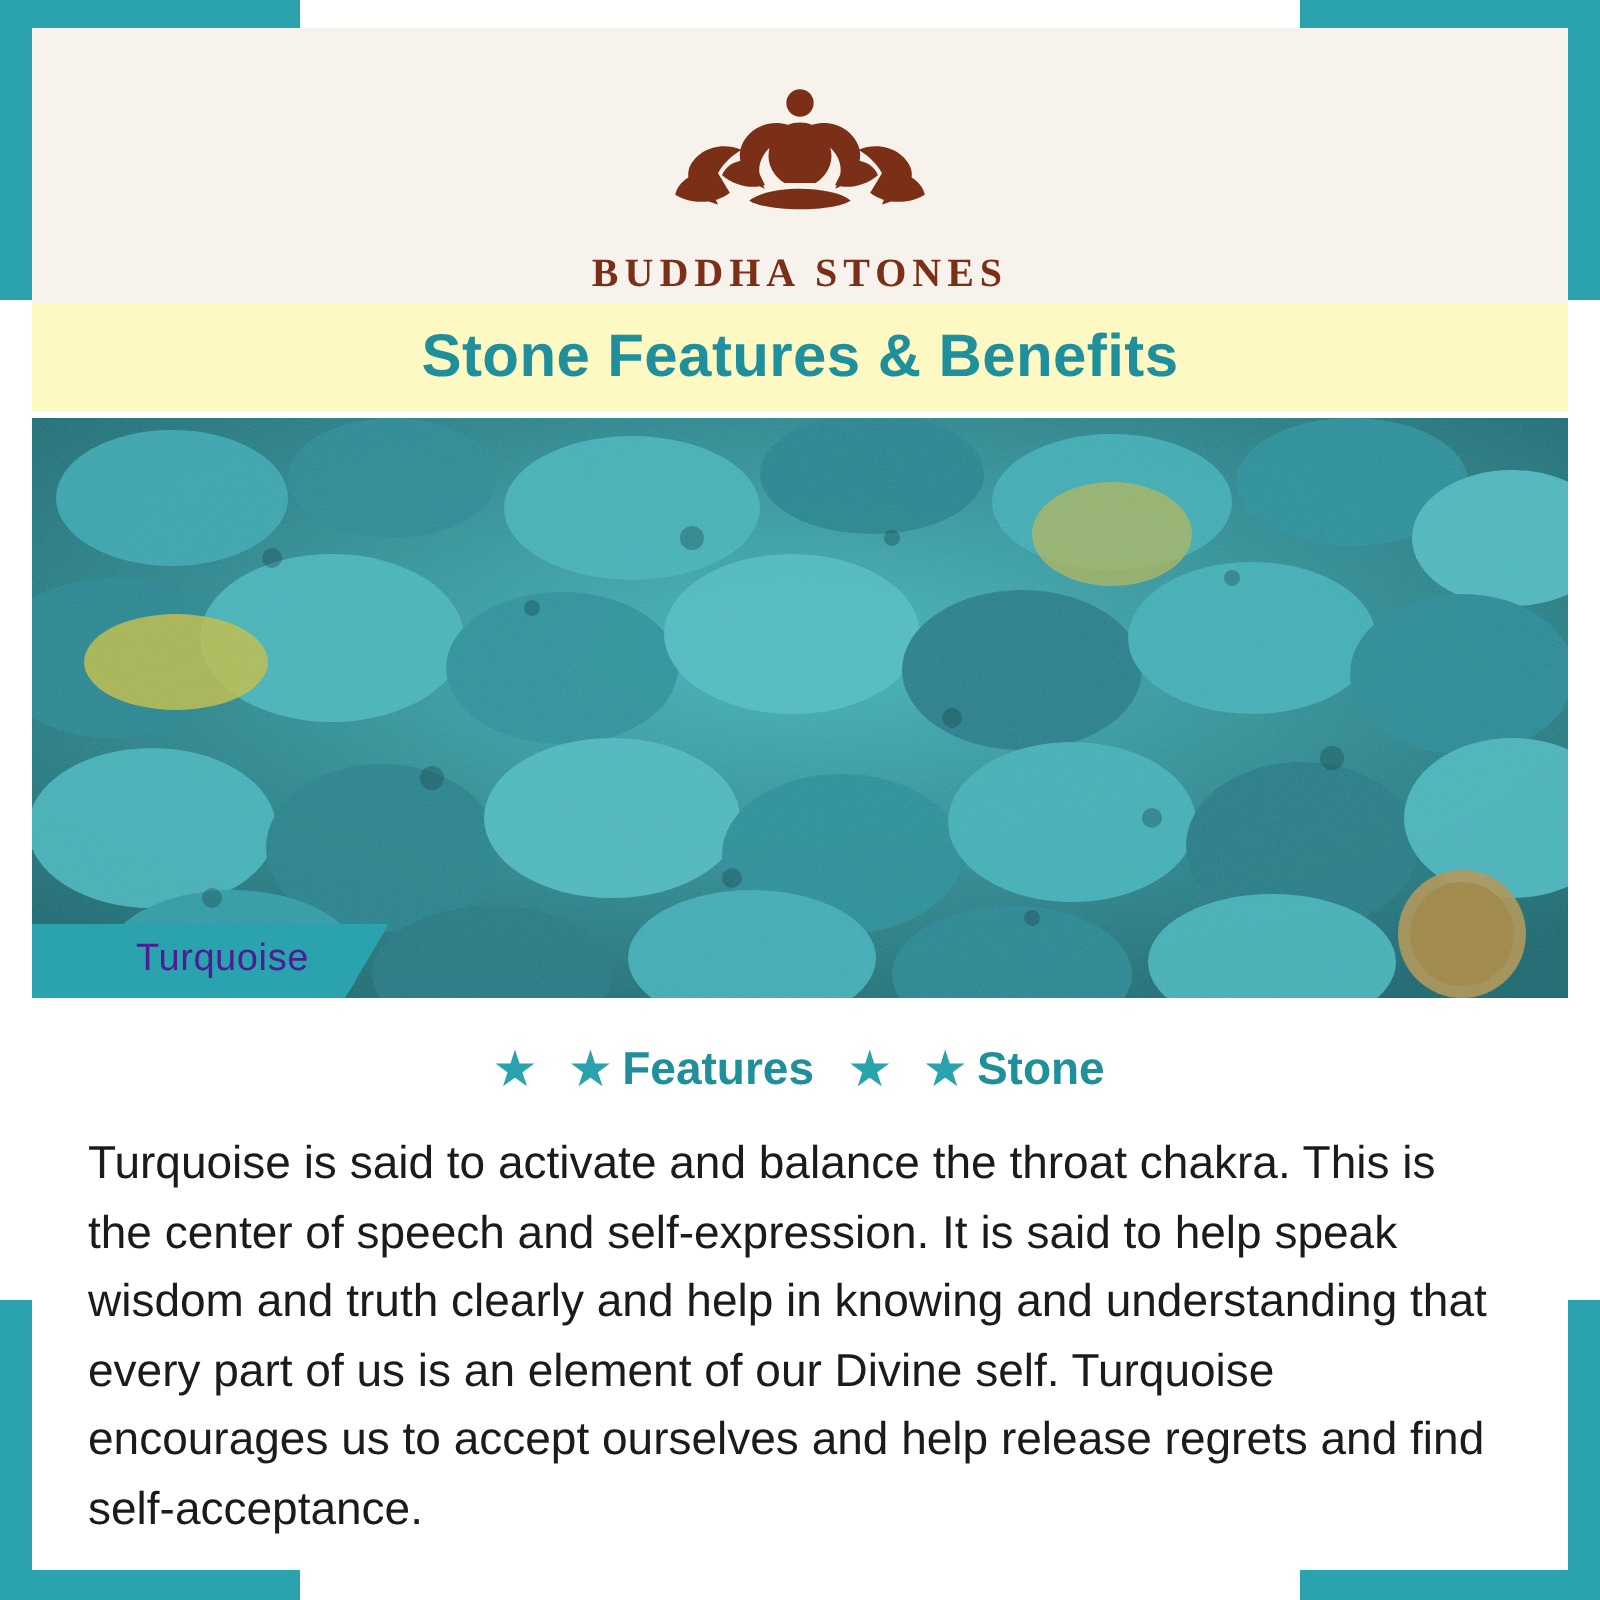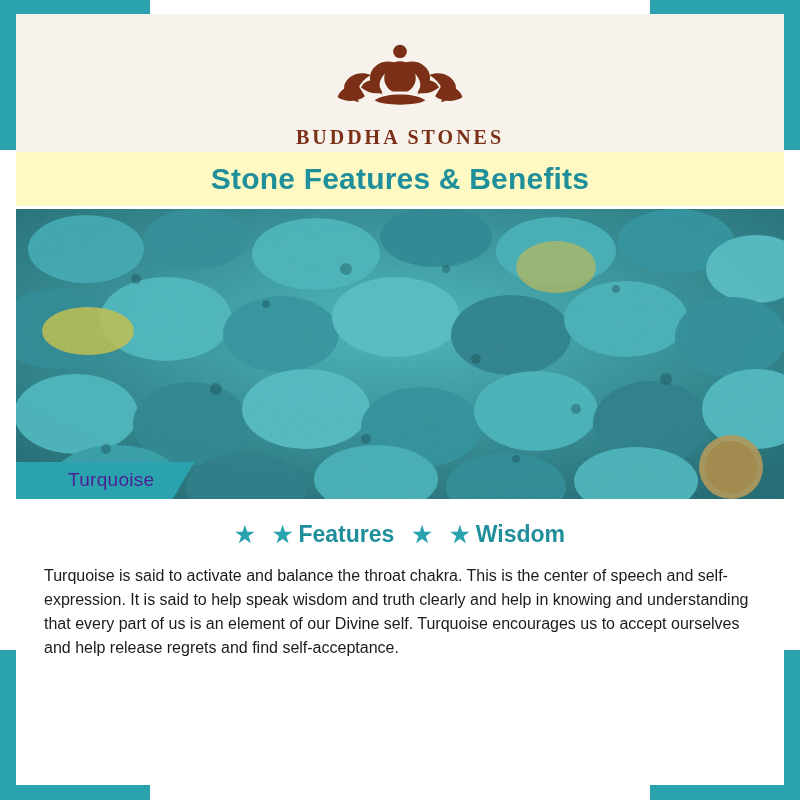--- a/index.html
+++ b/index.html
@@ -135,21 +135,21 @@
     font-weight: 700;
     white-space: nowrap;
   }
   .star {
     color: #2aa3ae;
     font-size: 22px;
     line-height: 1;
   }
 
   .description {
-    font-size: 16px;
+    font-size: 23px;
     line-height: 1.5;
     color: #1b1b1b;
     text-align: left;
     margin: 0 4px;
   }
 </style>
 </head>
 <body>
 
 <div id="page">
@@ -282,21 +282,21 @@
         </div>
         <div class="benefit">
           <span class="star">★</span>
           <span>Features</span>
         </div>
         <div class="benefit">
           <span class="star">★</span>
         </div>
         <div class="benefit">
           <span class="star">★</span>
-          <span>Wisdom</span>
+          <span>Stone</span>
         </div>
       </div>
 
       <p class="description">Turquoise is said to activate and balance the throat chakra. This is the center of speech and self-expression. It is said to help speak wisdom and truth clearly and help in knowing and understanding that every part of us is an element of our Divine self. Turquoise encourages us to accept ourselves and help release regrets and find self-acceptance.</p>
     </div>
 
   </div>
 </div>
 
 </body></html>

